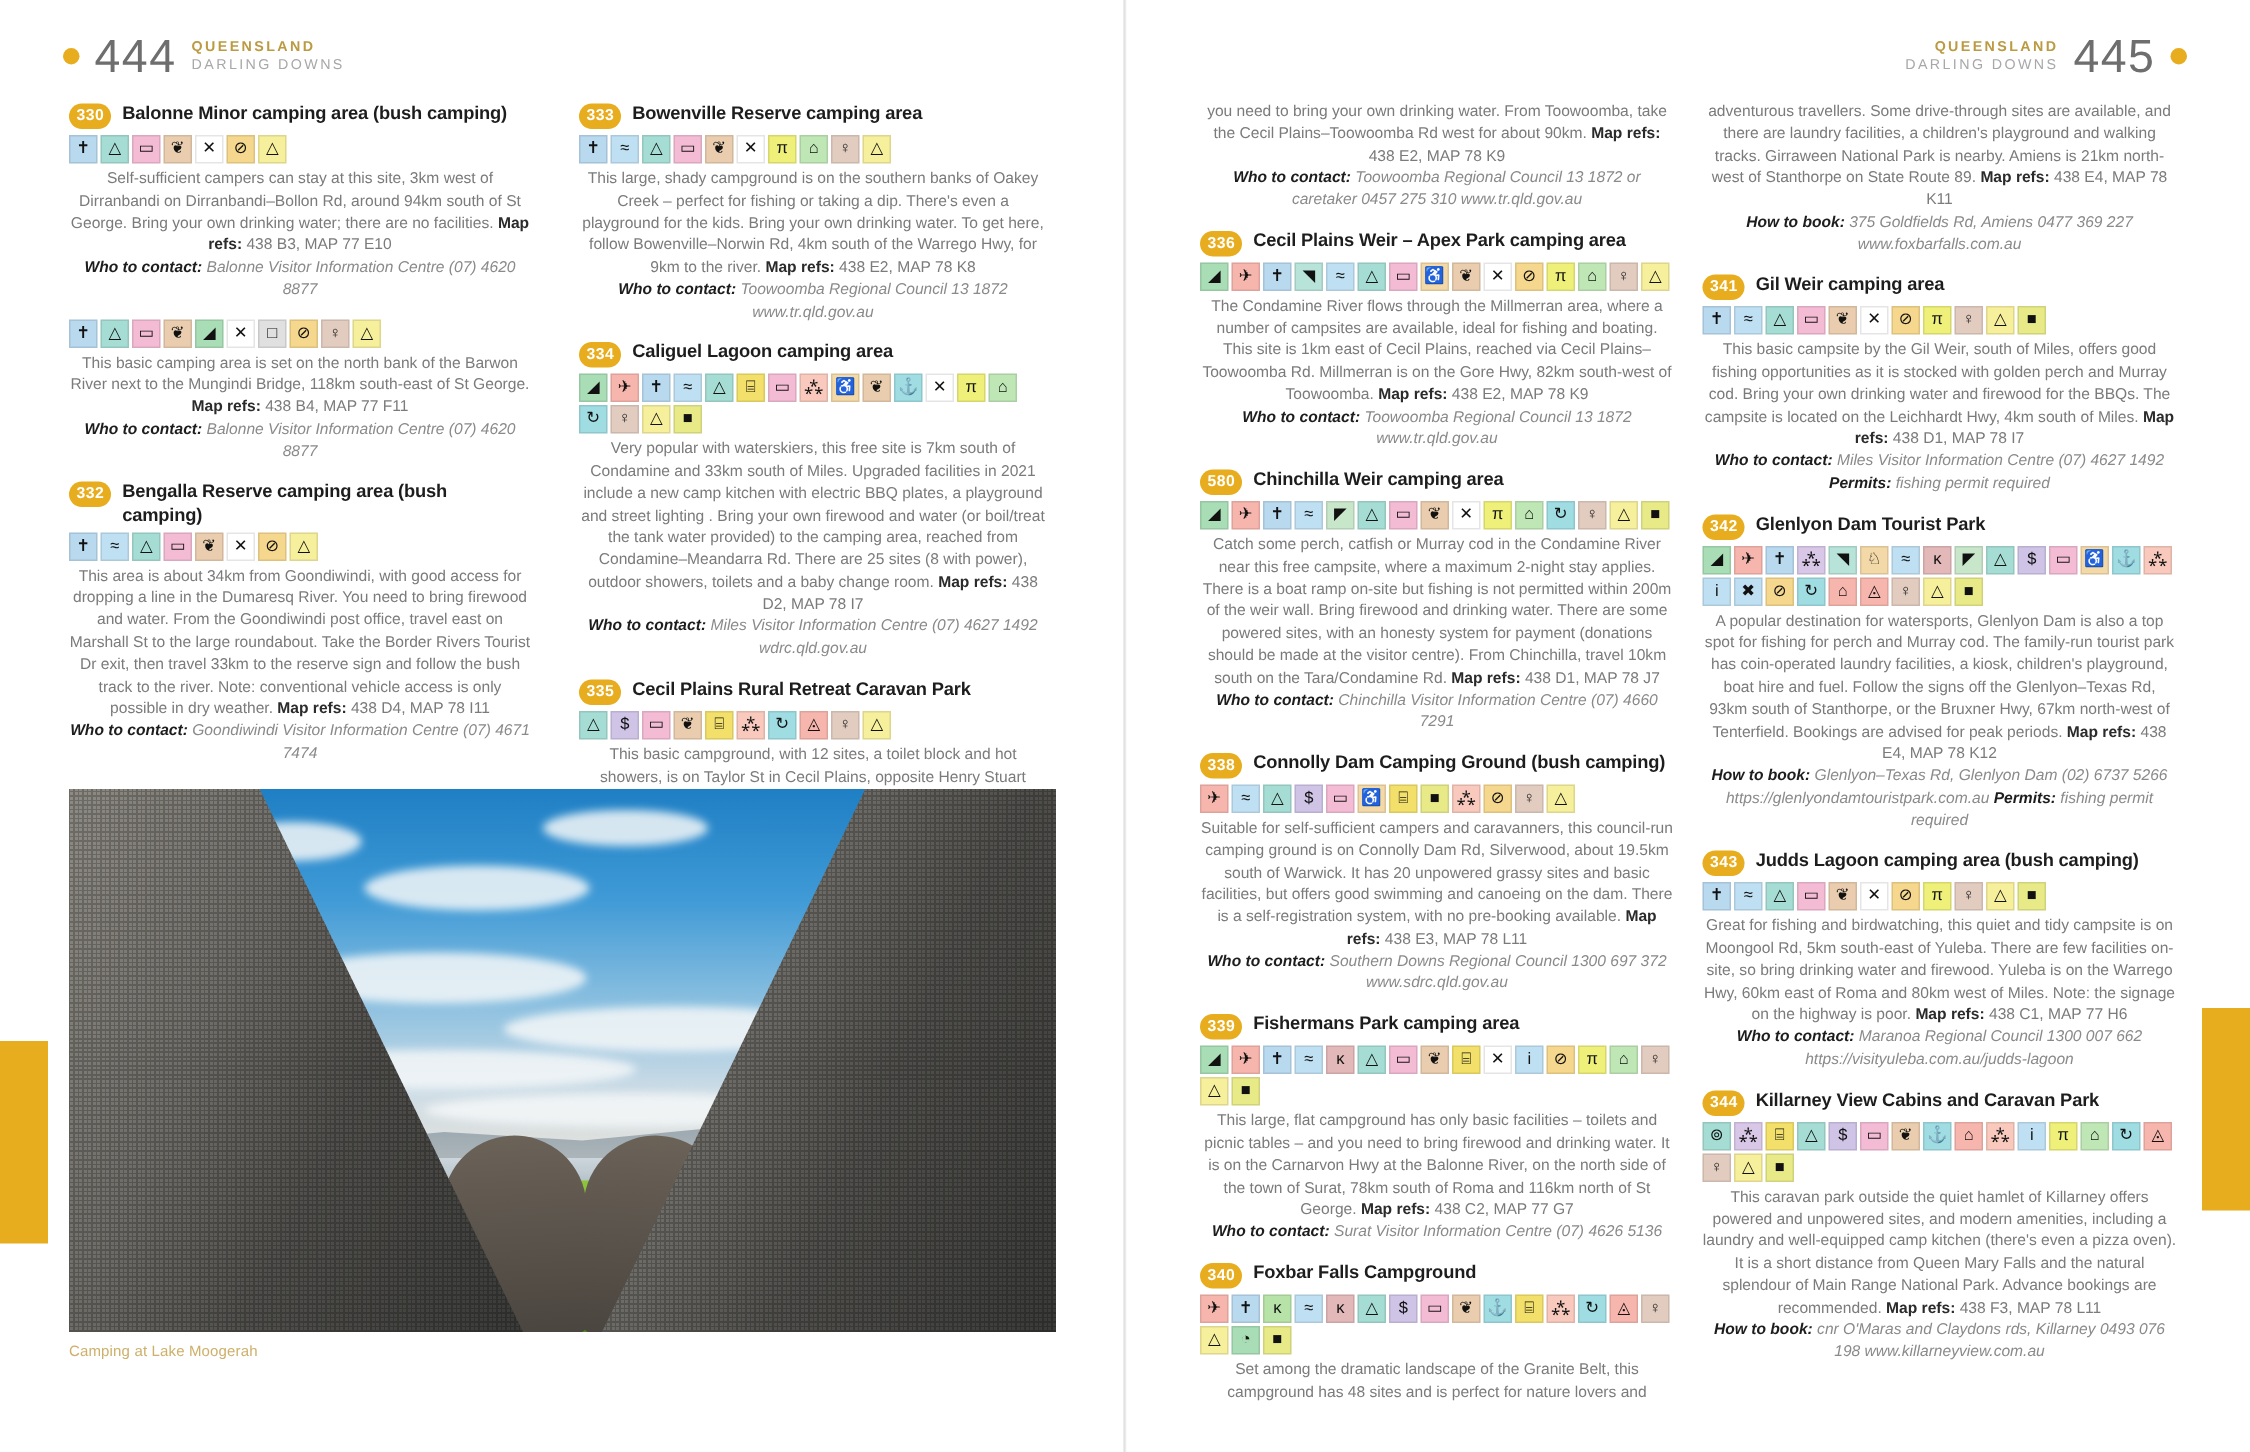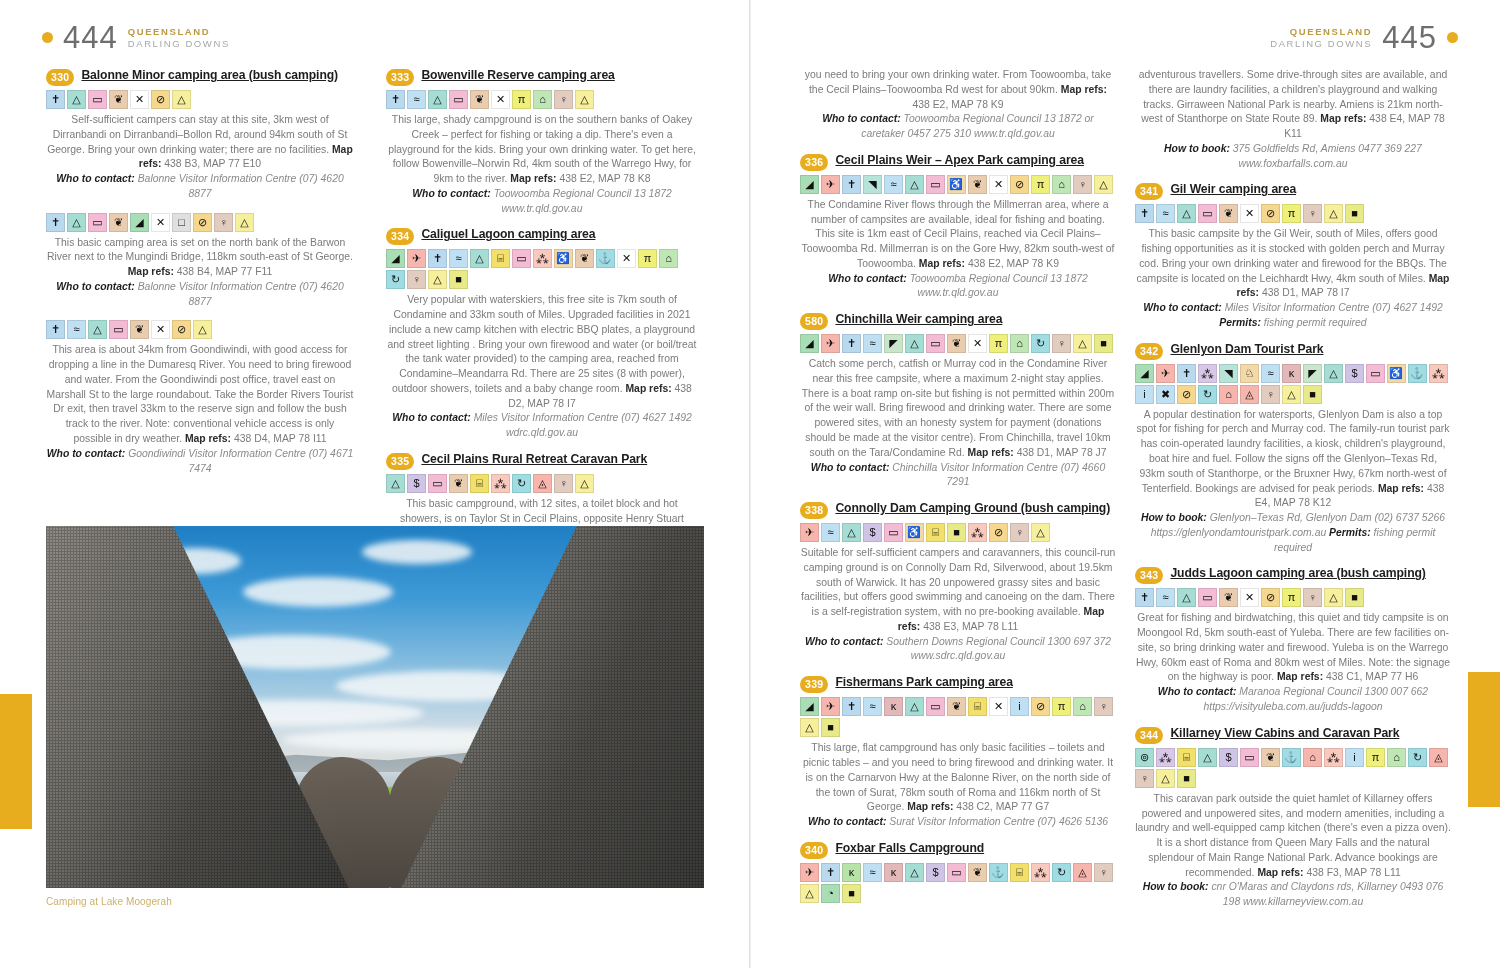--- a/index.html
+++ b/index.html
@@ -62,21 +62,21 @@
   }
   .badge {
     flex:none; min-width:27px; height:17px; border-radius:9px;
     background:#e8ad1f; color:#ffffff;
     font-size:10.5px; font-weight:700; letter-spacing:.3px;
     display:flex; align-items:center; justify-content:center;
     margin-top:1px; padding:0 5px;
   }
   .entry-title {
     font-size:12.2px; color:#1d1d1d; font-weight:600;
-    line-height:1.24; letter-spacing:-.1px;text-decoration:underline;
+    line-height:1.24; letter-spacing:-.1px;
   }
 
   
   .icons {
     display:flex; flex-wrap:wrap; gap:2px; margin:3px 0 4px 0;
   }
   .ico {
     width:19px; height:19px; flex:none;
     display:flex; align-items:center; justify-content:center;
     font-size:11px; line-height:1; color:#111;
@@ -203,20 +203,24 @@
           <div class="ico" style="background: rgb(168, 221, 181);">◢</div>
           <div class="ico" style="background: rgb(255, 255, 255);">✕</div>
           <div class="ico" style="background: rgb(224, 224, 224);">□</div>
           <div class="ico" style="background: rgb(245, 215, 142);">⊘</div>
           <div class="ico" style="background: rgb(226, 204, 192);">♀</div>
           <div class="ico" style="background: rgb(246, 239, 156);">△</div>
         </div>
         <div class="body">This basic camping area is set on the north bank of the Barwon River next to the Mungindi Bridge, 118km south-east of St George. <span class="maprefs"><span class="lbl">Map refs:</span> <span class="val">438 B4, MAP 77 F11</span></span><br><span class="meta"><span class="lbl">Who to contact:</span> <span class="val">Balonne Visitor Information Centre (07) 4620 8877</span></span></div>
       </div>
       <div class="entry">
+        <div class="entry-head">
+          <span class="badge">332</span>
+          <span class="entry-title">Bengalla Reserve camping area (bush camping)</span>
+        </div>
         <div class="icons">
           <div class="ico" style="background: rgb(185, 217, 239);">✝</div>
           <div class="ico" style="background: rgb(191, 224, 242);">≈</div>
           <div class="ico" style="background: rgb(165, 221, 212);">△</div>
           <div class="ico" style="background: rgb(243, 188, 212);">▭</div>
           <div class="ico" style="background: rgb(233, 205, 174);">❦</div>
           <div class="ico" style="background: rgb(255, 255, 255);">✕</div>
           <div class="ico" style="background: rgb(245, 215, 142);">⊘</div>
           <div class="ico" style="background: rgb(246, 239, 156);">△</div>
         </div>
@@ -407,20 +411,21 @@
           <div class="ico" style="background: rgb(159, 221, 227);">⚓</div>
           <div class="ico" style="background: rgb(242, 224, 106);">⌸</div>
           <div class="ico" style="background: rgb(248, 201, 188);">⁂</div>
           <div class="ico" style="background: rgb(159, 221, 227);">↻</div>
           <div class="ico" style="background: rgb(247, 182, 173);">◬</div>
           <div class="ico" style="background: rgb(226, 204, 192);">♀</div>
           <div class="ico" style="background: rgb(246, 239, 156);">△</div>
           <div class="ico" style="background: rgb(168, 221, 181);">◔</div>
           <div class="ico" style="background: rgb(232, 234, 136);">■</div>
         </div>
+        <div class="body">Set among the dramatic landscape of the Granite Belt, this campground has 48 sites and is perfect for nature lovers and </div>
       </div>
     </div>
   <div class="col" id="col4">
       <div class="entry">
         <div class="body">adventurous travellers. Some drive-through sites are available, and there are laundry facilities, a children's playground and walking tracks. Girraween National Park is nearby. Amiens is 21km north-west of Stanthorpe on State Route 89. <span class="maprefs"><span class="lbl">Map refs:</span> <span class="val">438 E4, MAP 78 K11</span></span><br><span class="meta"><span class="lbl">How to book:</span> <span class="val">375 Goldfields Rd, Amiens 0477 369 227 www.foxbarfalls.com.au</span></span></div>
       </div>
       <div class="entry">
         <div class="entry-head">
           <span class="badge">341</span>
           <span class="entry-title">Gil Weir camping area</span>

